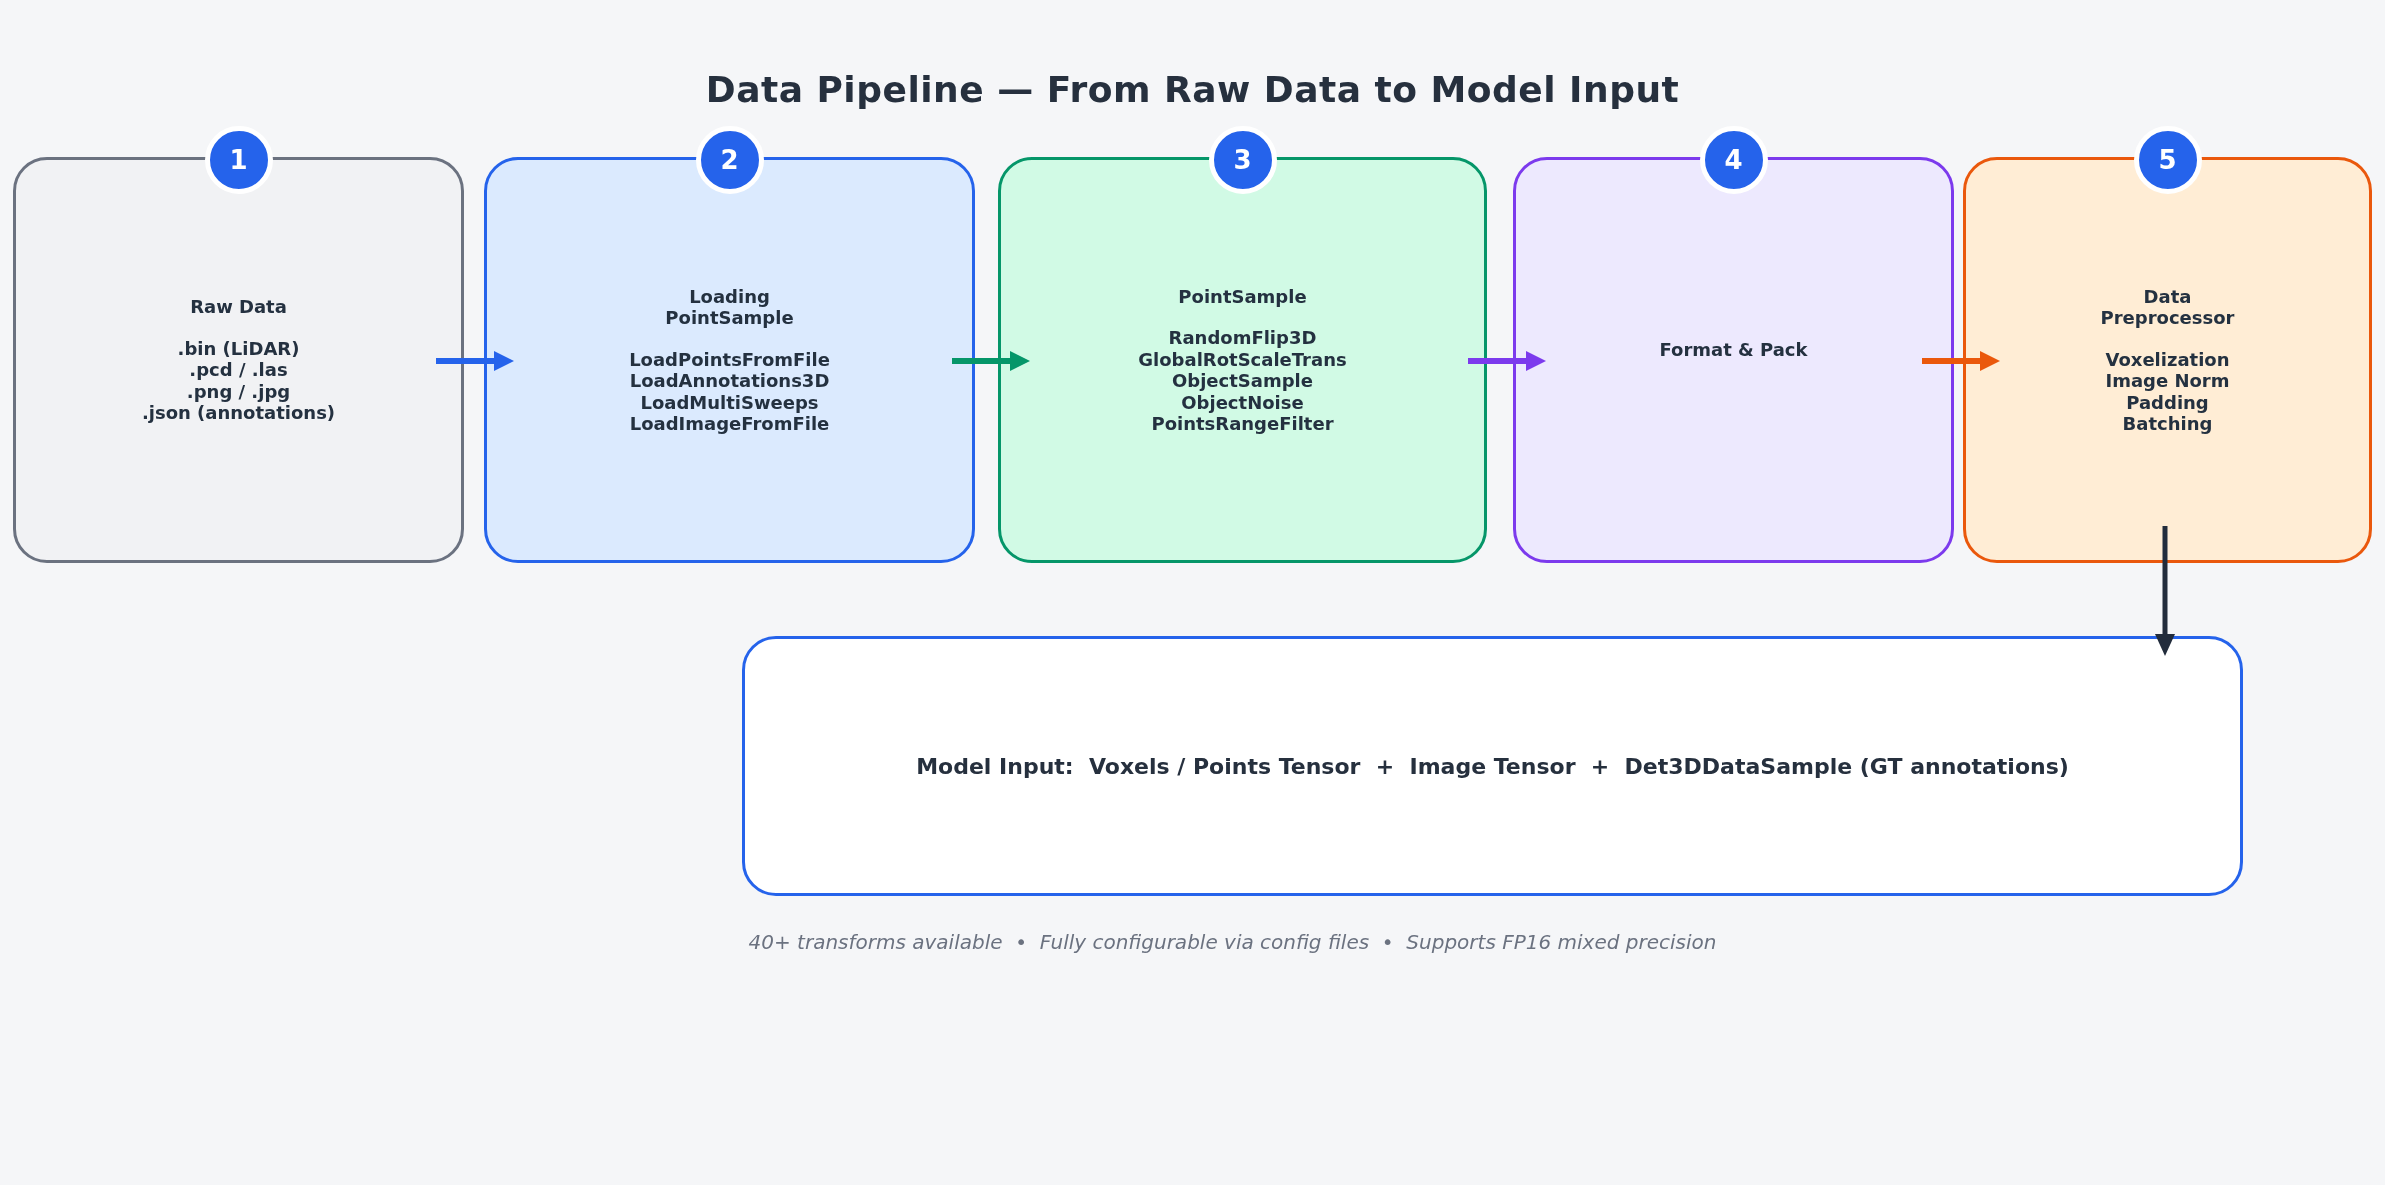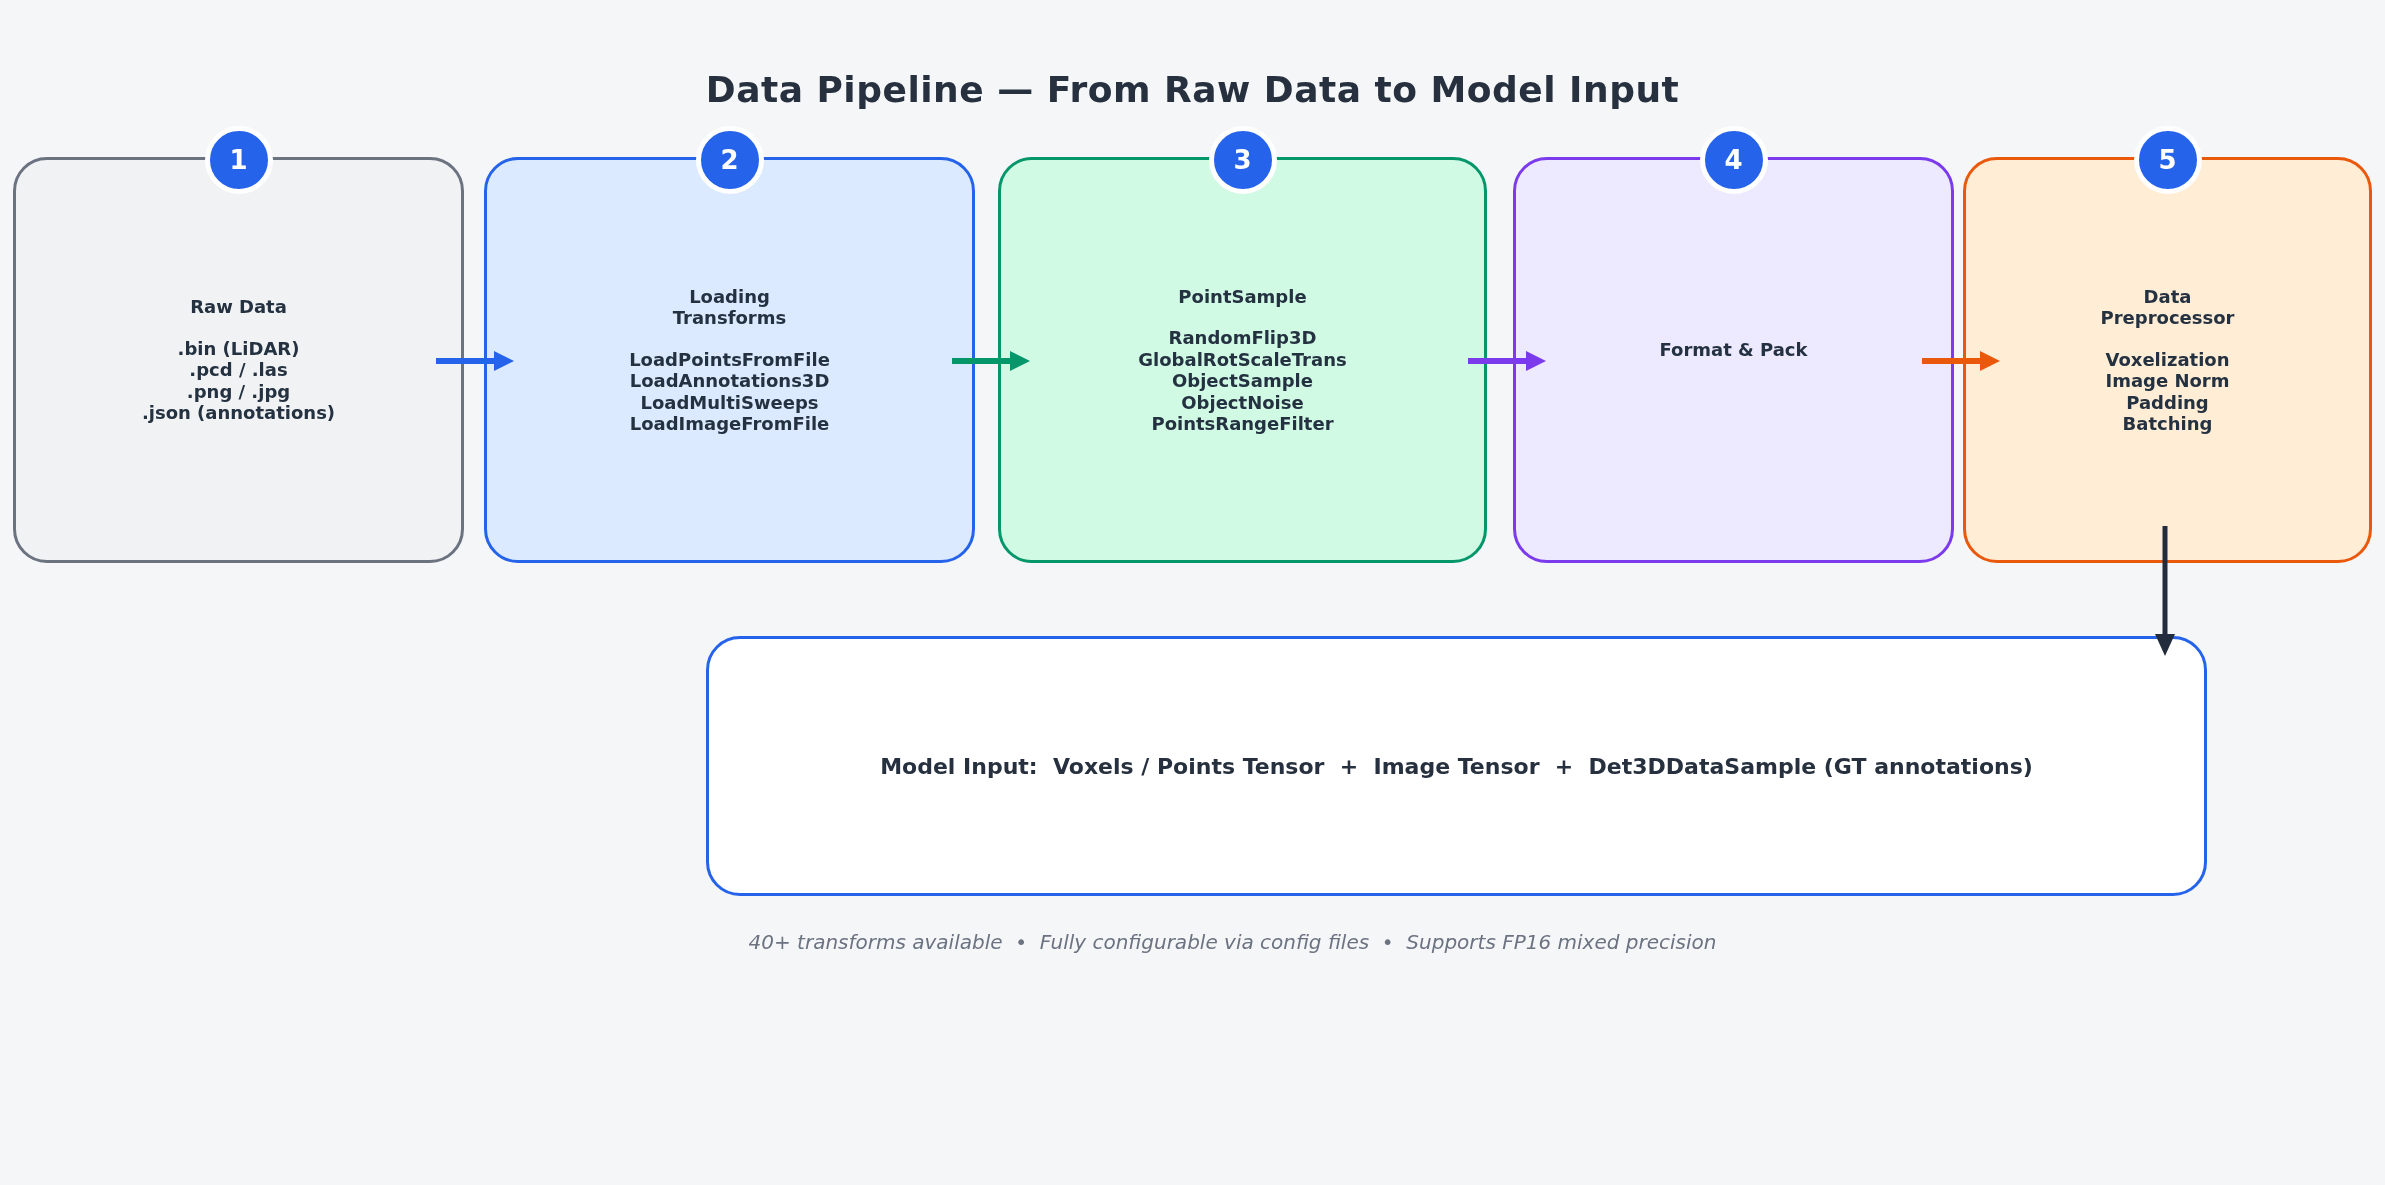--- a/index.html
+++ b/index.html
@@ -130,21 +130,21 @@
   <div class="stage-title">Raw Data</div>
   <div class="stage-items">.bin (LiDAR)
 .pcd / .las
 .png / .jpg
 .json (annotations)</div>
 </div>
 
 <div class="stage" style="left: 484px; width: 491px; background-color: rgb(219, 234, 254); border-color: rgb(37, 99, 235);">
   <div class="badge" style="background-color: rgb(37, 99, 235);">2</div>
   <div class="stage-title">Loading
-Transforms</div>
+PointSample</div>
   <div class="stage-items">LoadPointsFromFile
 LoadAnnotations3D
 LoadMultiSweeps
 LoadImageFromFile</div>
 </div>
 
 <div class="stage" style="left: 998px; width: 489px; background-color: rgb(209, 250, 229); border-color: rgb(5, 150, 105);">
   <div class="badge" style="background-color: rgb(37, 99, 235);">3</div>
   <div class="stage-title">PointSample</div>
   <div class="stage-items">RandomFlip3D
@@ -184,17 +184,17 @@
 <svg class="h-arrow" style="left: 1920px; color: rgb(234, 88, 12);" viewBox="0 0 82 26">
   <line x1="2" y1="13" x2="62" y2="13" stroke="currentColor" stroke-width="6"></line>
   <polygon points="60,3 80,13 60,23" fill="currentColor"></polygon>
 </svg>
 
 <svg class="v-arrow" viewBox="0 0 26 132" style="color: rgb(34, 44, 60);">
   <line x1="13" y1="0" x2="13" y2="112" stroke="currentColor" stroke-width="5"></line>
   <polygon points="3,108 13,130 23,108" fill="currentColor"></polygon>
 </svg>
 
-<div class="model-box" style="border-color: rgb(37, 99, 235);">
+<div class="model-box" style="border-color: rgb(37, 99, 235); margin-left: 36px;">
   <div class="model-text">Model Input:&nbsp; Voxels / Points Tensor &nbsp;+&nbsp; Image Tensor &nbsp;+&nbsp; Det3DDataSample (GT annotations)</div>
 </div>
 
 <div class="footer-note">40+ transforms available &nbsp;•&nbsp; Fully configurable via config files &nbsp;•&nbsp; Supports FP16 mixed precision</div>
 
 </body></html>

